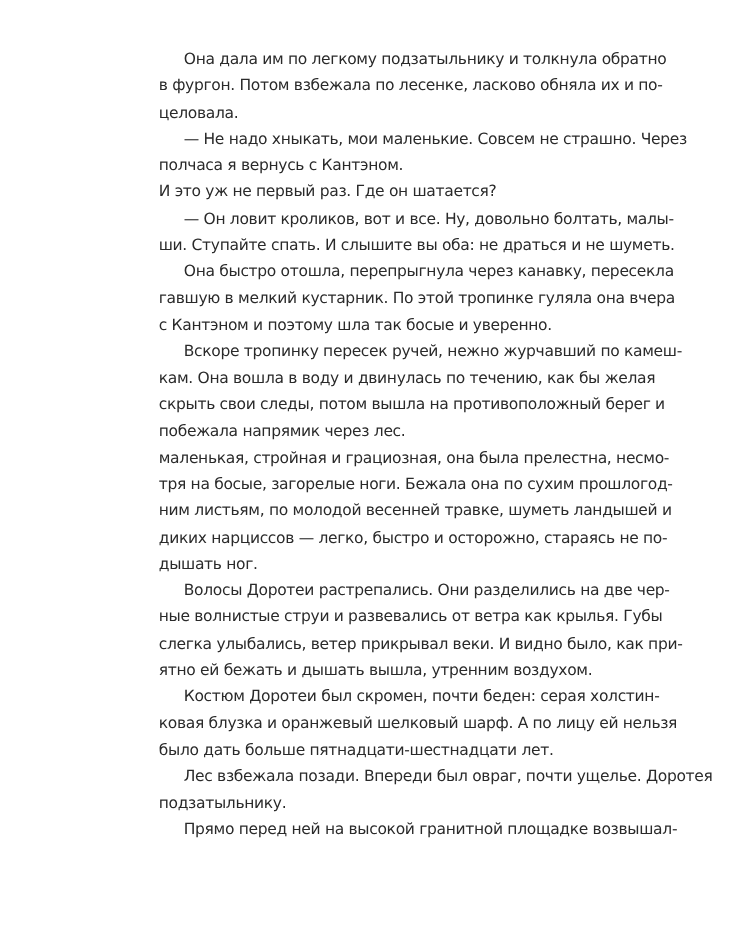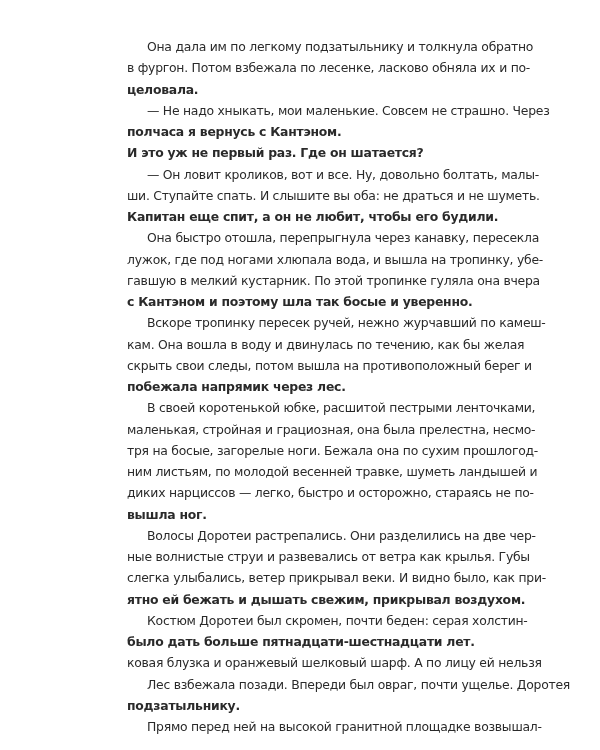--- a/index.html
+++ b/index.html
@@ -9,73 +9,70 @@
   }
   .page {
     position: absolute; left: 127px; top: 36px; width: 373px;
     font-family: "DejaVu Sans", sans-serif;
     font-size: 12.4px; line-height: 21.25px; color: #2a2a2a;
     letter-spacing: -0.25px;
   }
   .para { margin: 0; text-align: justify; }
   .line { display: block; white-space: nowrap; text-align: justify; text-align-last: justify; height: 21.25px; }
   .line.first { padding-left: 20px; }
-  .line.last { text-align-last: left; font-weight: bold; }
+  .line.last { text-align-last: left; }
 </style>
 </head>
 <body>
 
 <div class="page">
   <div class="para">
     <span class="line first">Она дала им по легкому подзатыльнику и толкнула обратно</span>
     <span class="line">в фургон. Потом взбежала по лесенке, ласково обняла их и по-</span>
     <span class="line last">целовала.</span>
   </div>
   <div class="para">
     <span class="line first">— Не надо хныкать, мои маленькие. Совсем не страшно. Через</span>
     <span class="line last">полчаса я вернусь с Кантэном.</span>
   </div>
   <div class="para">
     <span class="line last">И это уж не первый раз. Где он шатается?</span>
   </div>
   <div class="para">
     <span class="line first">— Он ловит кроликов, вот и все. Ну, довольно болтать, малы-</span>
     <span class="line">ши. Ступайте спать. И слышите вы оба: не драться и не шуметь.</span>
-    <span class="line last">Капитан еще спит, а он не любит, чтобы его будили.</span>
   </div>
   <div class="para">
     <span class="line first">Она быстро отошла, перепрыгнула через канавку, пересекла</span>
-    <span class="line">лужок, где под ногами хлюпала вода, и вышла на тропинку, убе-</span>
     <span class="line">гавшую в мелкий кустарник. По этой тропинке гуляла она вчера</span>
     <span class="line last">с Кантэном и поэтому шла так босые и уверенно.</span>
   </div>
   <div class="para">
     <span class="line first">Вскоре тропинку пересек ручей, нежно журчавший по камеш-</span>
     <span class="line">кам. Она вошла в воду и двинулась по течению, как бы желая</span>
     <span class="line">скрыть свои следы, потом вышла на противоположный берег и</span>
     <span class="line last">побежала напрямик через лес.</span>
   </div>
   <div class="para">
-    <span class="line first">В своей коротенькой юбке, расшитой пестрыми ленточками,</span>
     <span class="line">маленькая, стройная и грациозная, она была прелестна, несмо-</span>
     <span class="line">тря на босые, загорелые ноги. Бежала она по сухим прошлогод-</span>
     <span class="line">ним листьям, по молодой весенней травке, шуметь ландышей и</span>
     <span class="line">диких нарциссов — легко, быстро и осторожно, стараясь не по-</span>
-    <span class="line last">вышла ног.</span>
+    <span class="line last">дышать ног.</span>
   </div>
   <div class="para">
     <span class="line first">Волосы Доротеи растрепались. Они разделились на две чер-</span>
     <span class="line">ные волнистые струи и развевались от ветра как крылья. Губы</span>
     <span class="line">слегка улыбались, ветер прикрывал веки. И видно было, как при-</span>
-    <span class="line last">ятно ей бежать и дышать свежим, прикрывал воздухом.</span>
+    <span class="line last">ятно ей бежать и дышать вышла, утренним воздухом.</span>
   </div>
   <div class="para">
     <span class="line first">Костюм Доротеи был скромен, почти беден: серая холстин-</span>
+    <span class="line">ковая блузка и оранжевый шелковый шарф. А по лицу ей нельзя</span>
     <span class="line last">было дать больше пятнадцати-шестнадцати лет.</span>
-    <span class="line">ковая блузка и оранжевый шелковый шарф. А по лицу ей нельзя</span>
   </div>
   <div class="para">
     <span class="line first">Лес взбежала позади. Впереди был овраг, почти ущелье. Доротея</span>
     <span class="line last">подзатыльнику.</span>
   </div>
   <div class="para">
     <span class="line first">Прямо перед ней на высокой гранитной площадке возвышал-</span>
 
   </div>
 </div>

